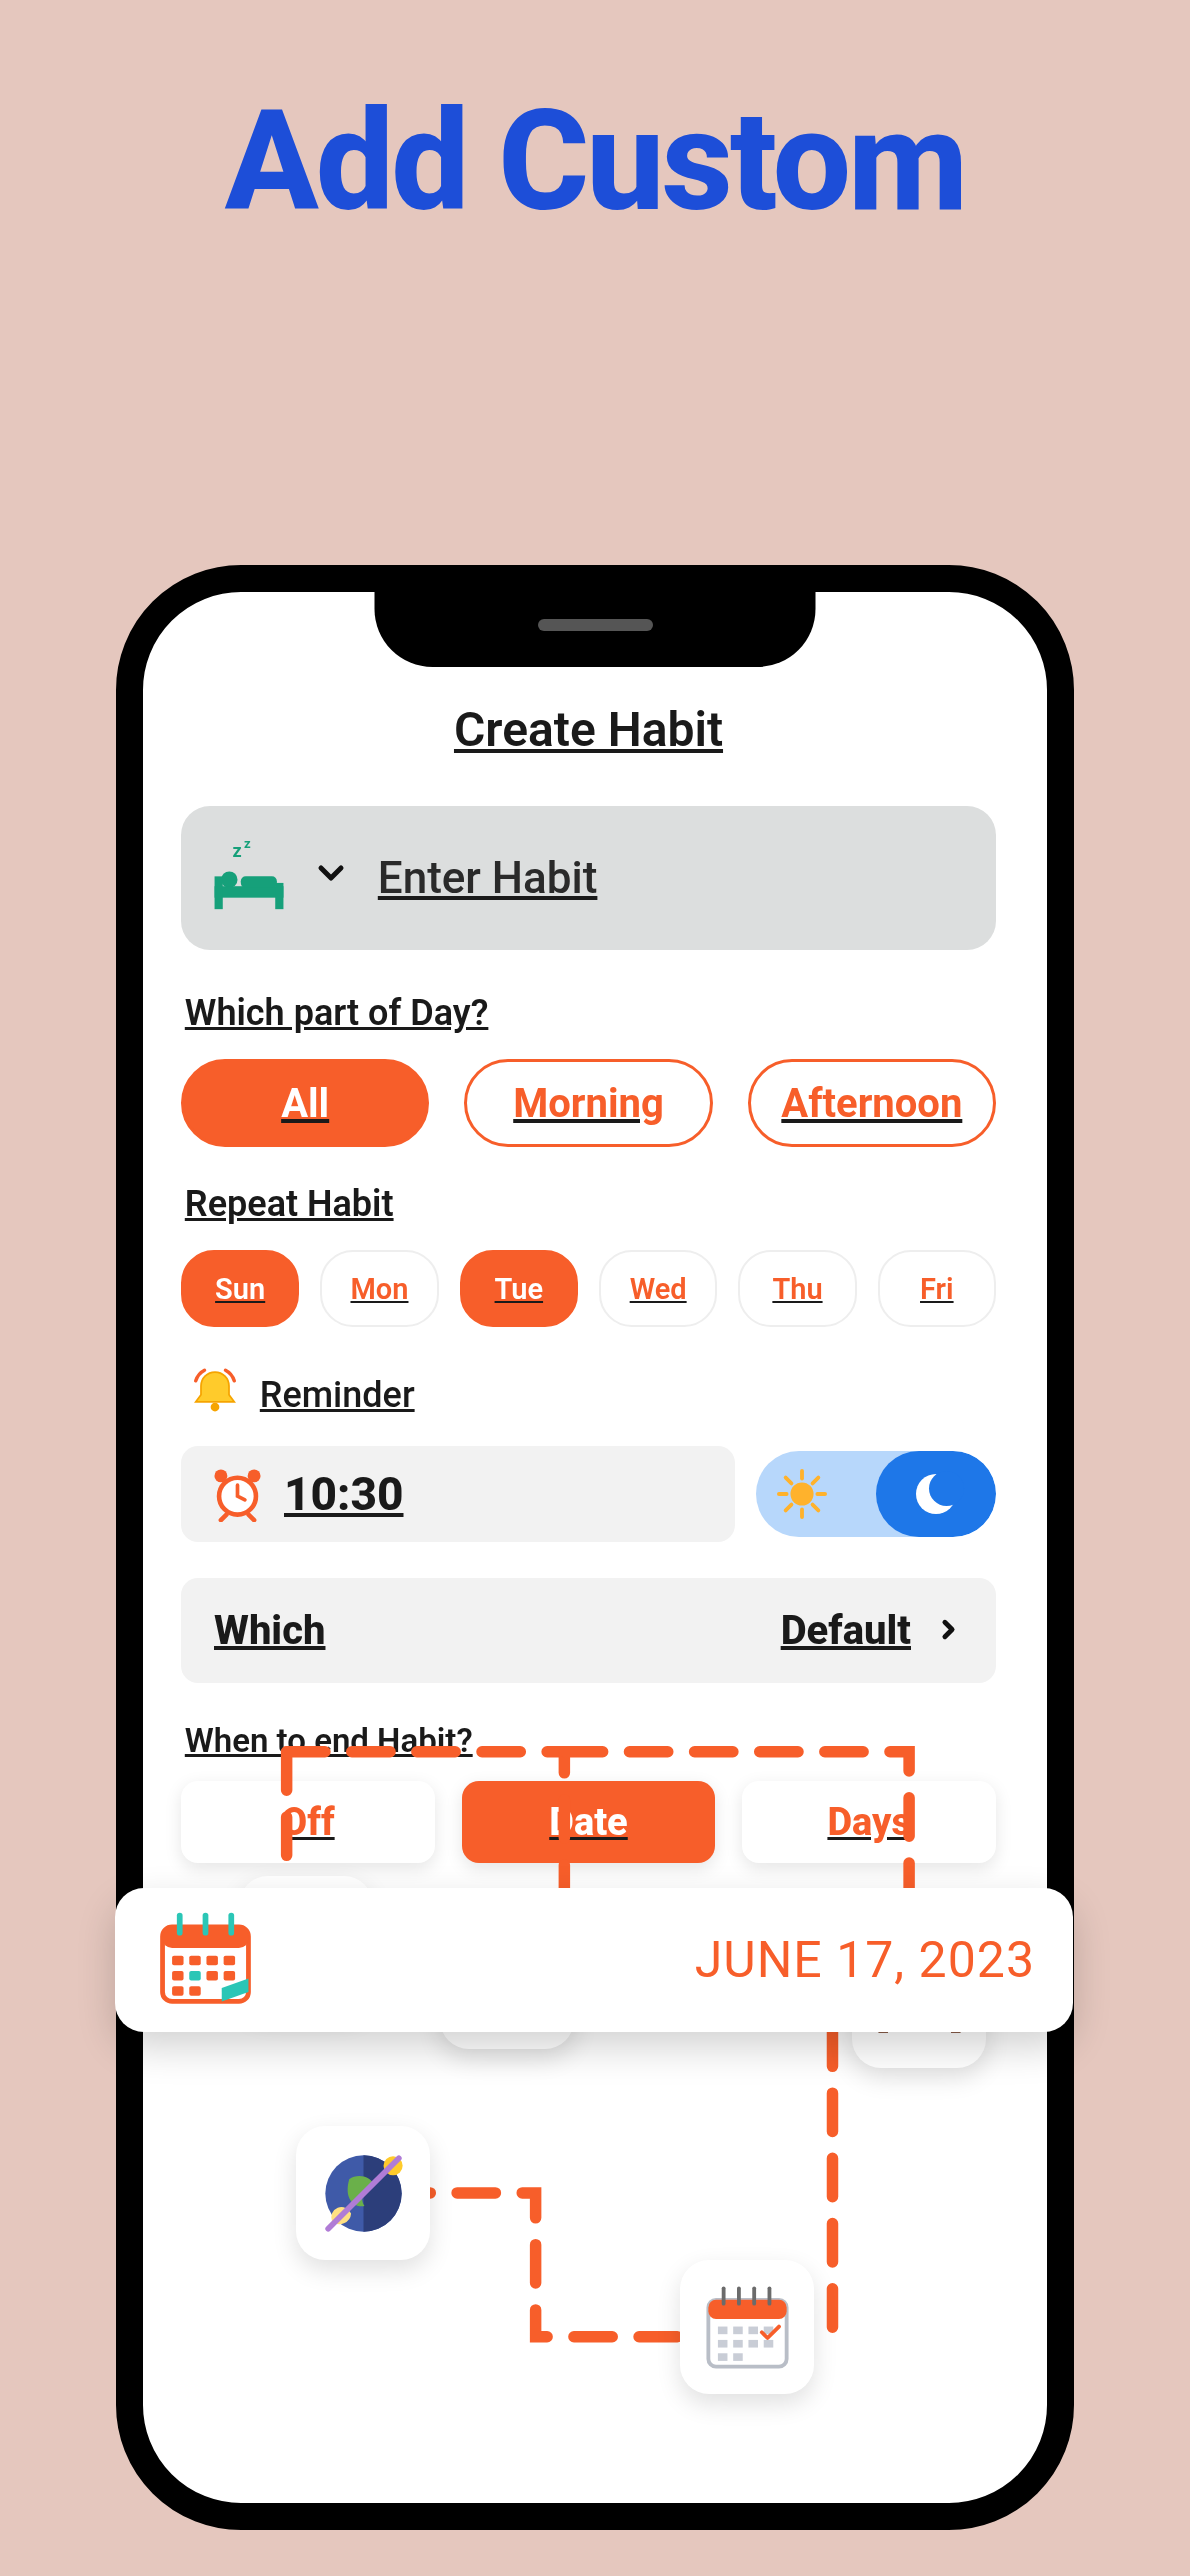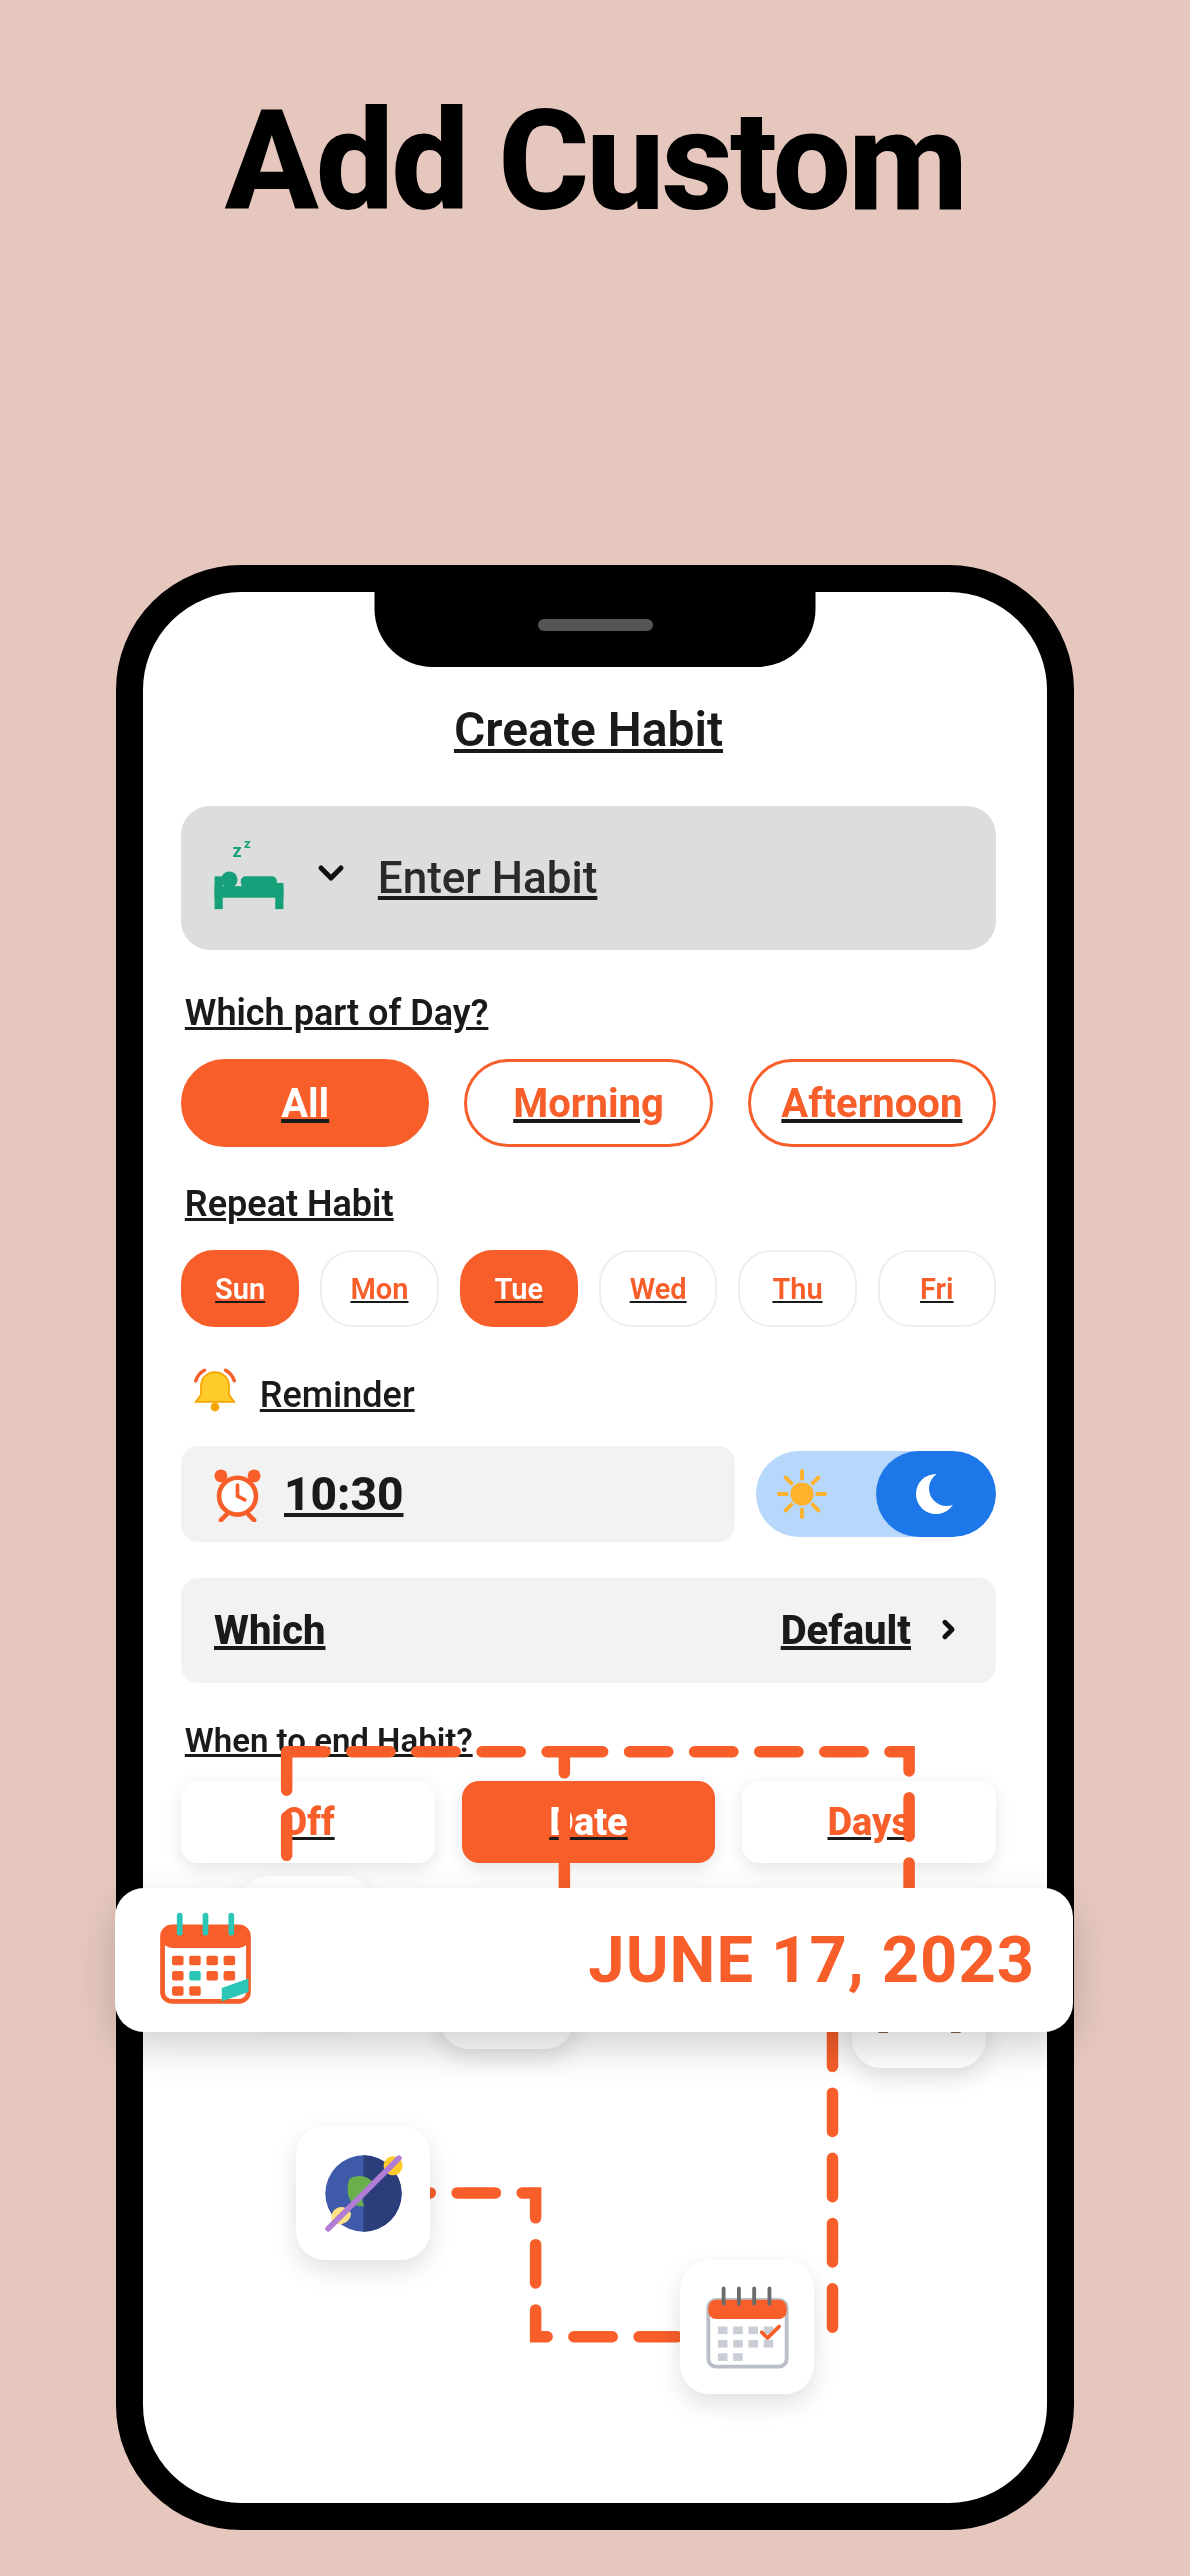--- a/index.html
+++ b/index.html
@@ -15,21 +15,21 @@
 
 .promo {
   position: absolute;
   top: 96px;
   left: 0; right: 0;
   text-align: center;
   font-size: 139px;
   font-weight: 800;
   line-height: 0.95;
   letter-spacing: -2.9px;
-  color: #000000;
+  color: #1d4ed8;
 }
 
 
 .phone {
   position: absolute;
   left: 50%;
   top: 565px;
   transform: translateX(-50%);
   width: 958px;
   height: 1965px;
@@ -253,22 +253,22 @@
   box-shadow: 0 15.3px 38px rgba(0,0,0,0.18);
   display: flex;
   align-items: center;
   padding: 0 38px;
   gap: 23px;
   z-index: 5;
 }
 .callout .dtext {
   flex: 1;
   text-align: right;
-  font-size: 65px;
-  font-weight: 700;
+  font-size: 50px;
+  font-weight: 400;
   color: #F75E2A;
   letter-spacing: 1px;
 }
 </style>
 </head>
 <body>
 
 <div class="promo">
   <span>Add Custom</span><br>
 </div>

